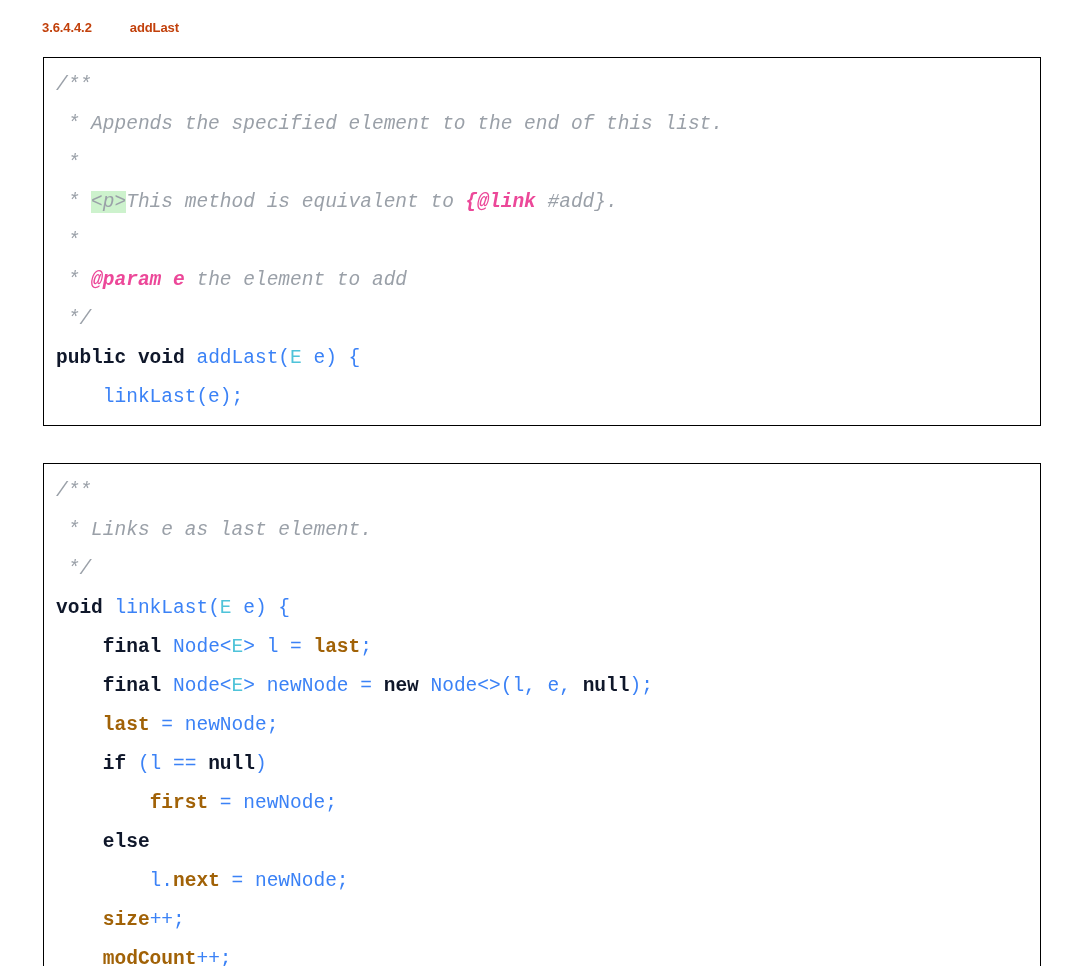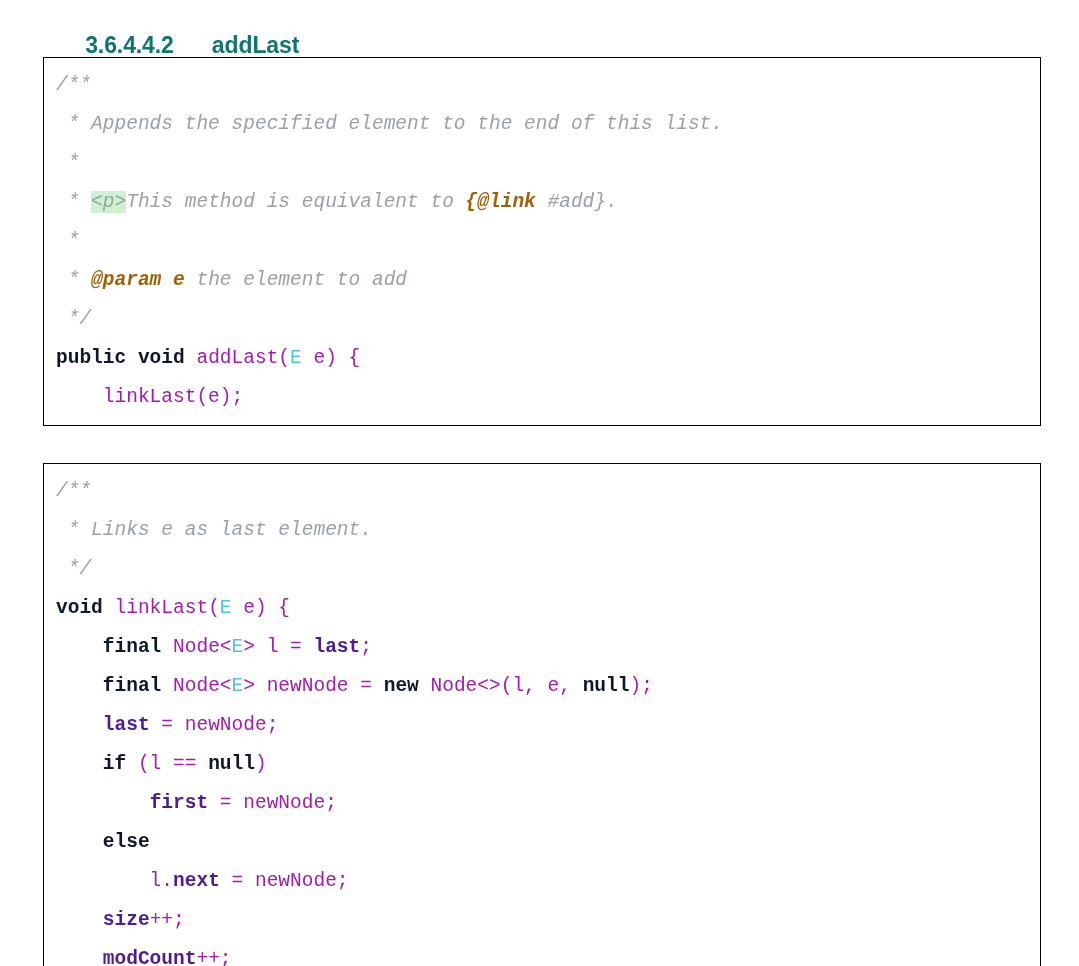--- a/index.html
+++ b/index.html
@@ -19,26 +19,26 @@
   .page {
     position: relative;
     width: 1079px;
     height: 966px;
     background: #ffffff;
   }
 
   
   .section-heading {
     position: absolute;
-    left: 60px;
+    left: 28px;
     top: 5px;
     font-family: "Liberation Sans", sans-serif;
     font-weight: bold;
-    font-size: 23px;
-    color: #0f766e;
+    font-size: 13px;
+    color: #c2410c;
     letter-spacing: -0.1px;
     white-space: pre;
   }
   .section-heading .sec-num { display: inline; }
   .section-heading .sec-gap { display: inline-block; width: 38px; }
   .section-heading .sec-title { display: inline; }
 
   
   .codebox {
     position: absolute;
@@ -60,26 +60,26 @@
     padding: 8px 0 0 12px;
     color: #3b3b3b;
   }
   .code .line {
     height: 39px;
     white-space: pre;
   }
 
   
   .cmt      { color: #9aa0a8; font-style: italic; }
-  .cmt-bd   { color: #a16207; font-style: italic; font-weight: bold; }
+  .cmt-bd   { color: #ec4899; font-style: italic; font-weight: bold; }
   .tag-hl   { background: #cdf2cd; color: #9aa0a8; font-style: italic; }
   .kw       { color: #0f172a; font-weight: bold; }
-  .fld      { color: #4c1d95; font-weight: bold; }
+  .fld      { color: #a16207; font-weight: bold; }
   .typ      { color: #4fc3d9; }
-  .pl       { color: #a21caf; }
+  .pl       { color: #3b82f6; }
 </style>
 </head>
 <body>
 
 <div class="page">
 
   <div class="section-heading">
     <span class="sec-num">3.6.4.4.2</span><span class="sec-gap"></span><span class="sec-title">addLast</span>
   </div>
 

